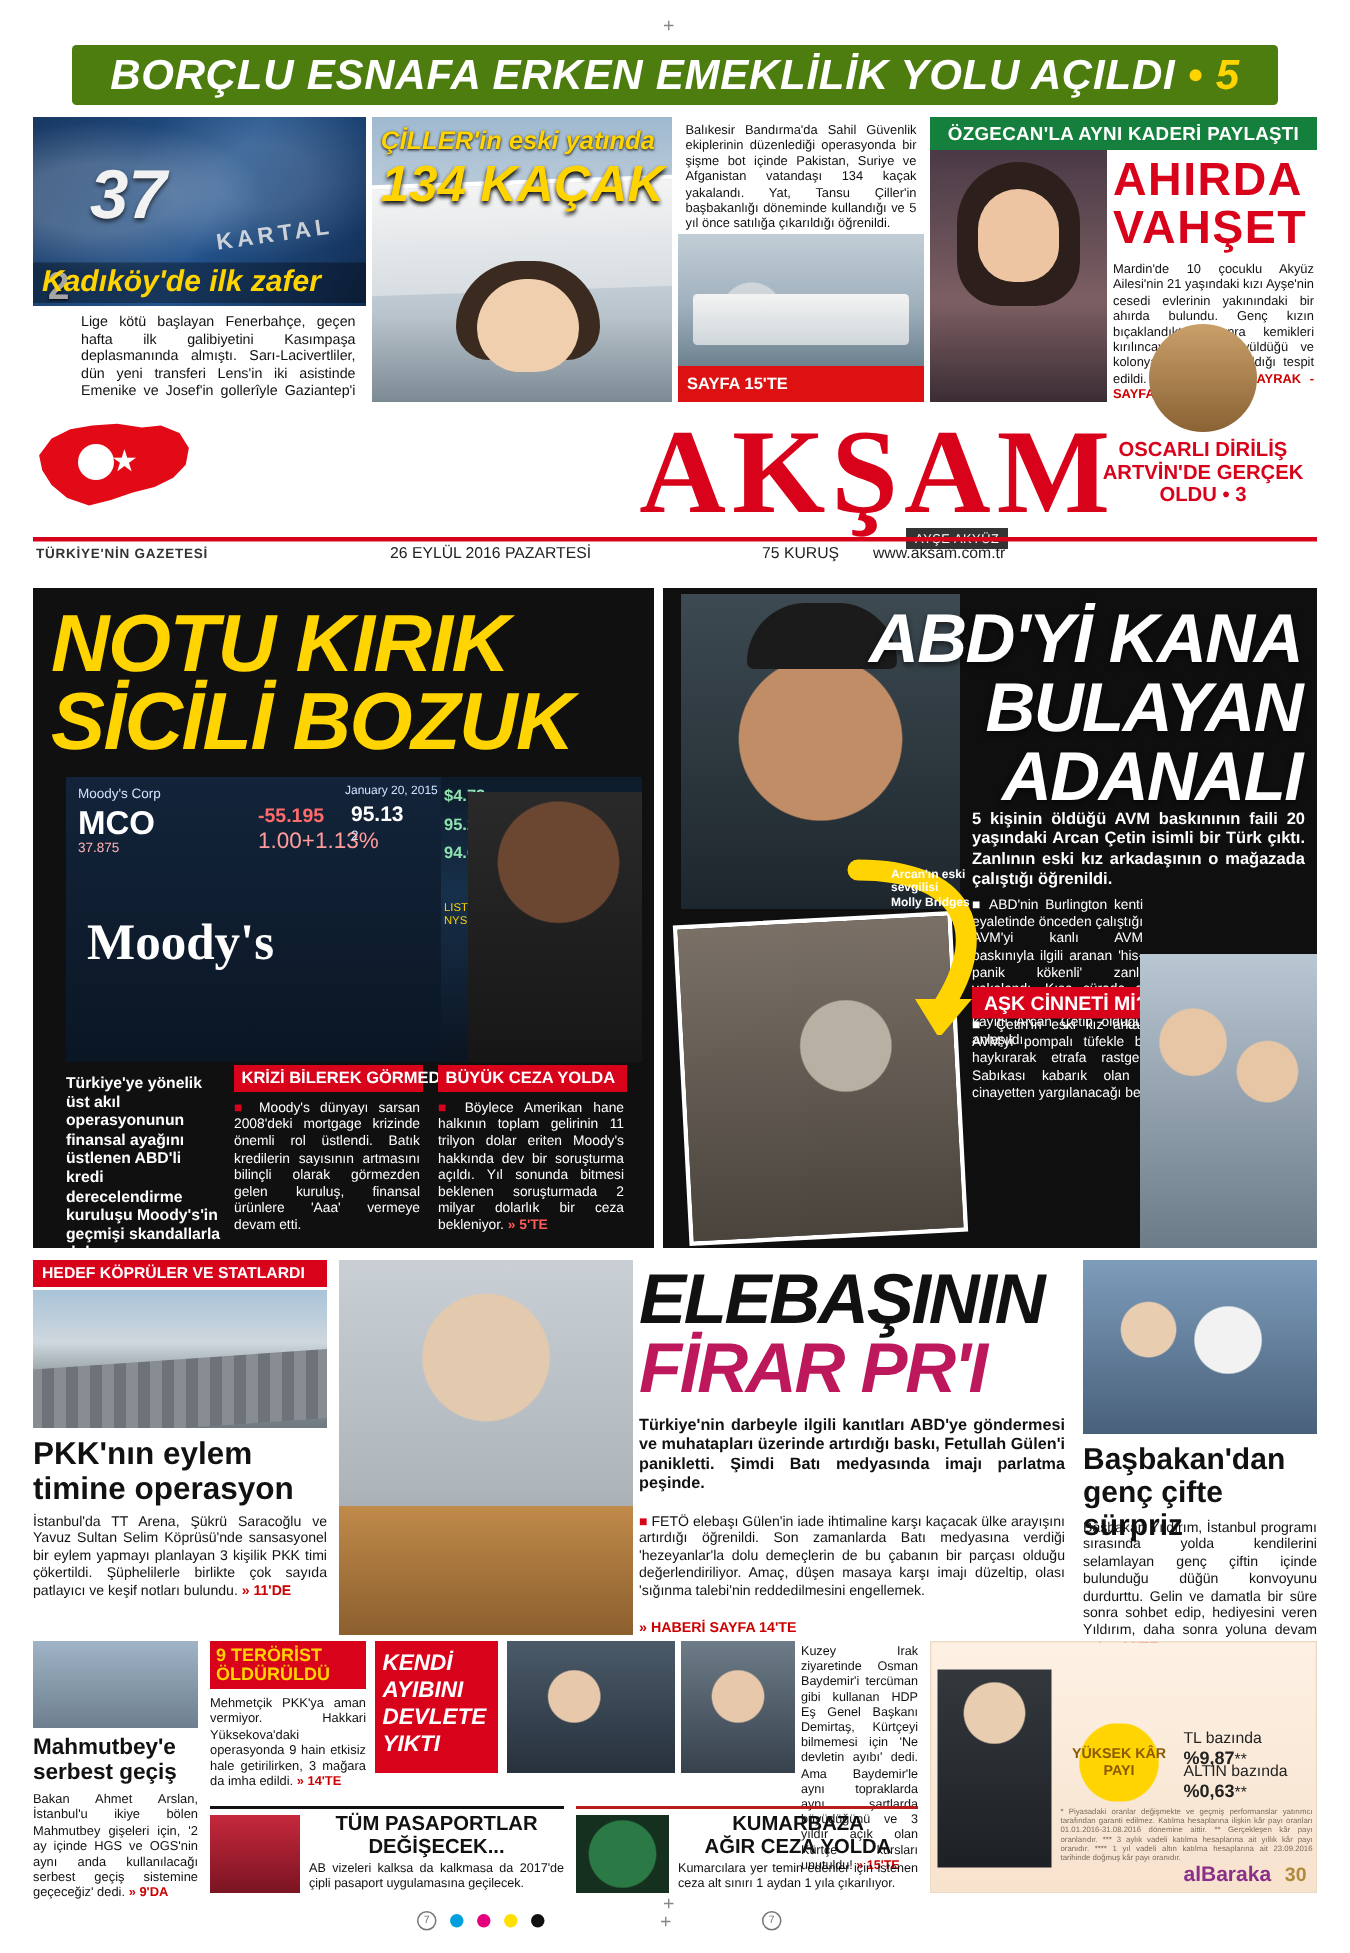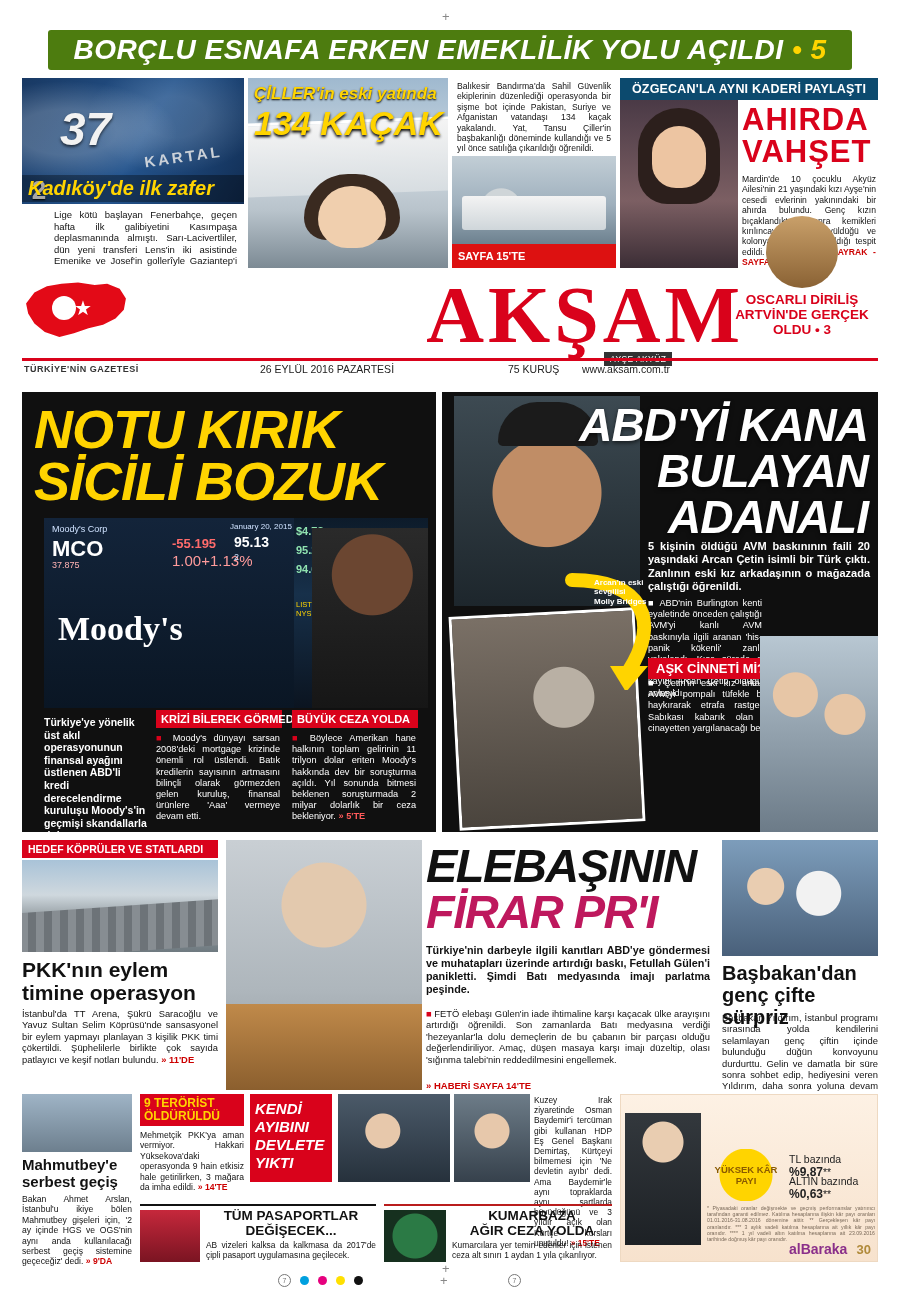--- a/index.html
+++ b/index.html
@@ -122,21 +122,21 @@
   .t-kacak .ref {
     position:absolute; left:0; bottom:0; width:164px; height:24px;
     background:#d11; color:#fff; font-weight:bold; font-size:11px;
     display:flex; align-items:center; padding-left:6px;
   }
 
   .t-ozge {
     position:absolute; left:598px; top:0; width:258px; height:190px; background:#fff;
   }
   .t-ozge .bar {
-    position:absolute; left:0; top:0; width:258px; height:22px; background:#0c4a6e;
+    position:absolute; left:0; top:0; width:258px; height:22px; background:#15803d;
     color:#fff; font-weight:bold; font-size:12.5px; display:flex;
     align-items:center; justify-content:center; letter-spacing:.2px;
   }
   .t-ozge .photo {
     position:absolute; left:0; top:22px; width:118px; height:168px;
     background:
       radial-gradient(circle at 50% 38%, #e7bf9d 0 34px, transparent 35px),
       linear-gradient(#4a3a46,#7c5f63 60%,#3b2d35);
   }
   .t-ozge .photo::before{

